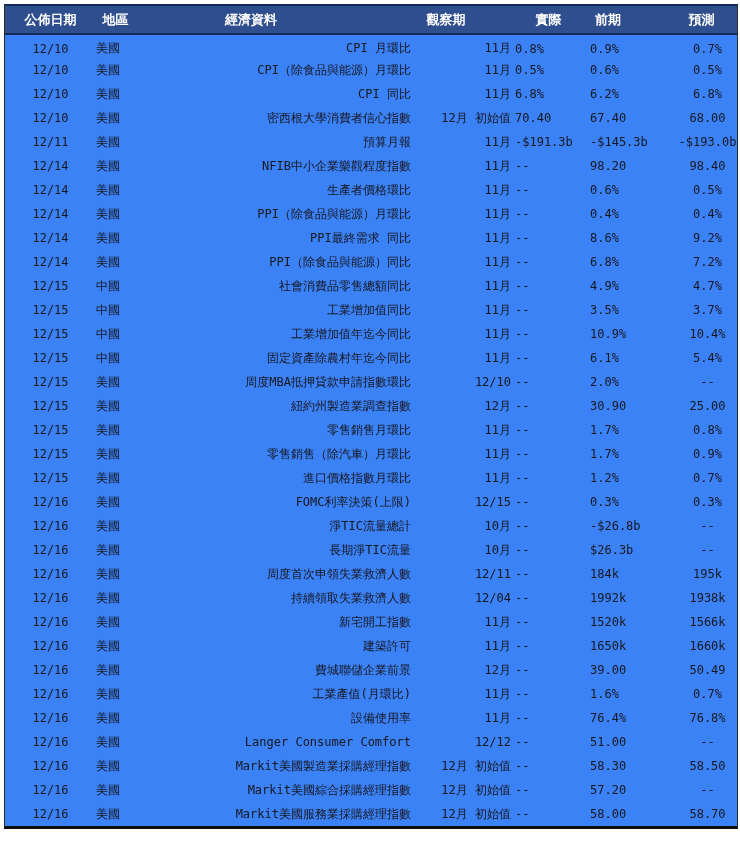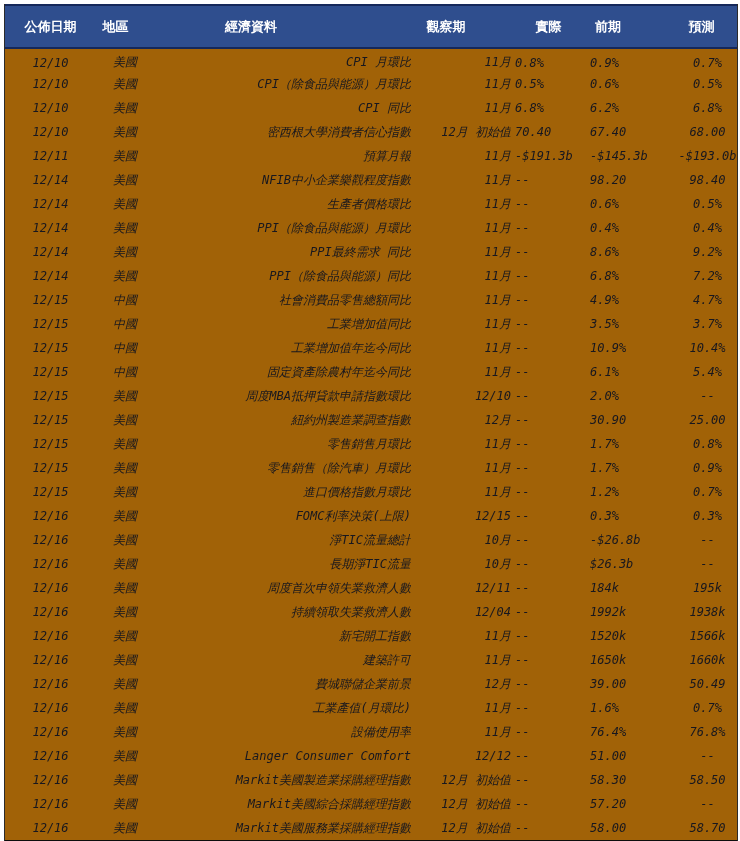--- a/index.html
+++ b/index.html
@@ -24,51 +24,50 @@
   }
   table {
     width: 732px;
     border-collapse: collapse;
     table-layout: fixed;
   }
   thead tr {
     background: var(--header-bg, #2F4E8E);
     border-top: 2px solid var(--border-dark, #15285A);
     border-bottom: 2px solid var(--border-dark, #15285A);
-    height: 43px;
+    height: 29px;
   }
   th {
     color: var(--header-text, #ffffff);
     font-weight: bold;
     font-size: 13px;
     text-align: center;
     padding: 0;
     white-space: nowrap;
     overflow: hidden;
   }
   th.h-region    { padding-right: 14px; }
   th.h-indicator { padding-right: 58px; }
   th.h-period    { padding-right: 30px; }
   th.h-prior     { padding-right: 36px; font-family: Liberation Serif, serif; }
   tbody tr {
     height: 24px;
-    background: #a16207;
-    font-style: italic;
+    background: #3b82f6;
   }
   tbody tr:first-child td { padding-top: 4px; }
   td {
     color: var(--body-text, #17171F);
     font-size: 12px;
     padding: 0;
     white-space: nowrap;
     overflow: hidden;
     vertical-align: middle;
   }
   td.c-date      { text-align: center; }
-  td.c-region    { text-align: right; padding-right: 12px; }
+  td.c-region    { text-align: left; padding-right: 12px; }
   td.c-indicator { text-align: right; padding-left: 17px; }
   td.c-period    { text-align: right; padding-left: 5px; }
   td.c-actual    { text-align: left; padding-left: 4px; }
   td.c-prior     { text-align: left; padding-left: 4px; }
   td.c-forecast  { text-align: center; padding-left: 12px; }
 </style>
 </head>
 <body>
 
 <div class="table-wrap">

